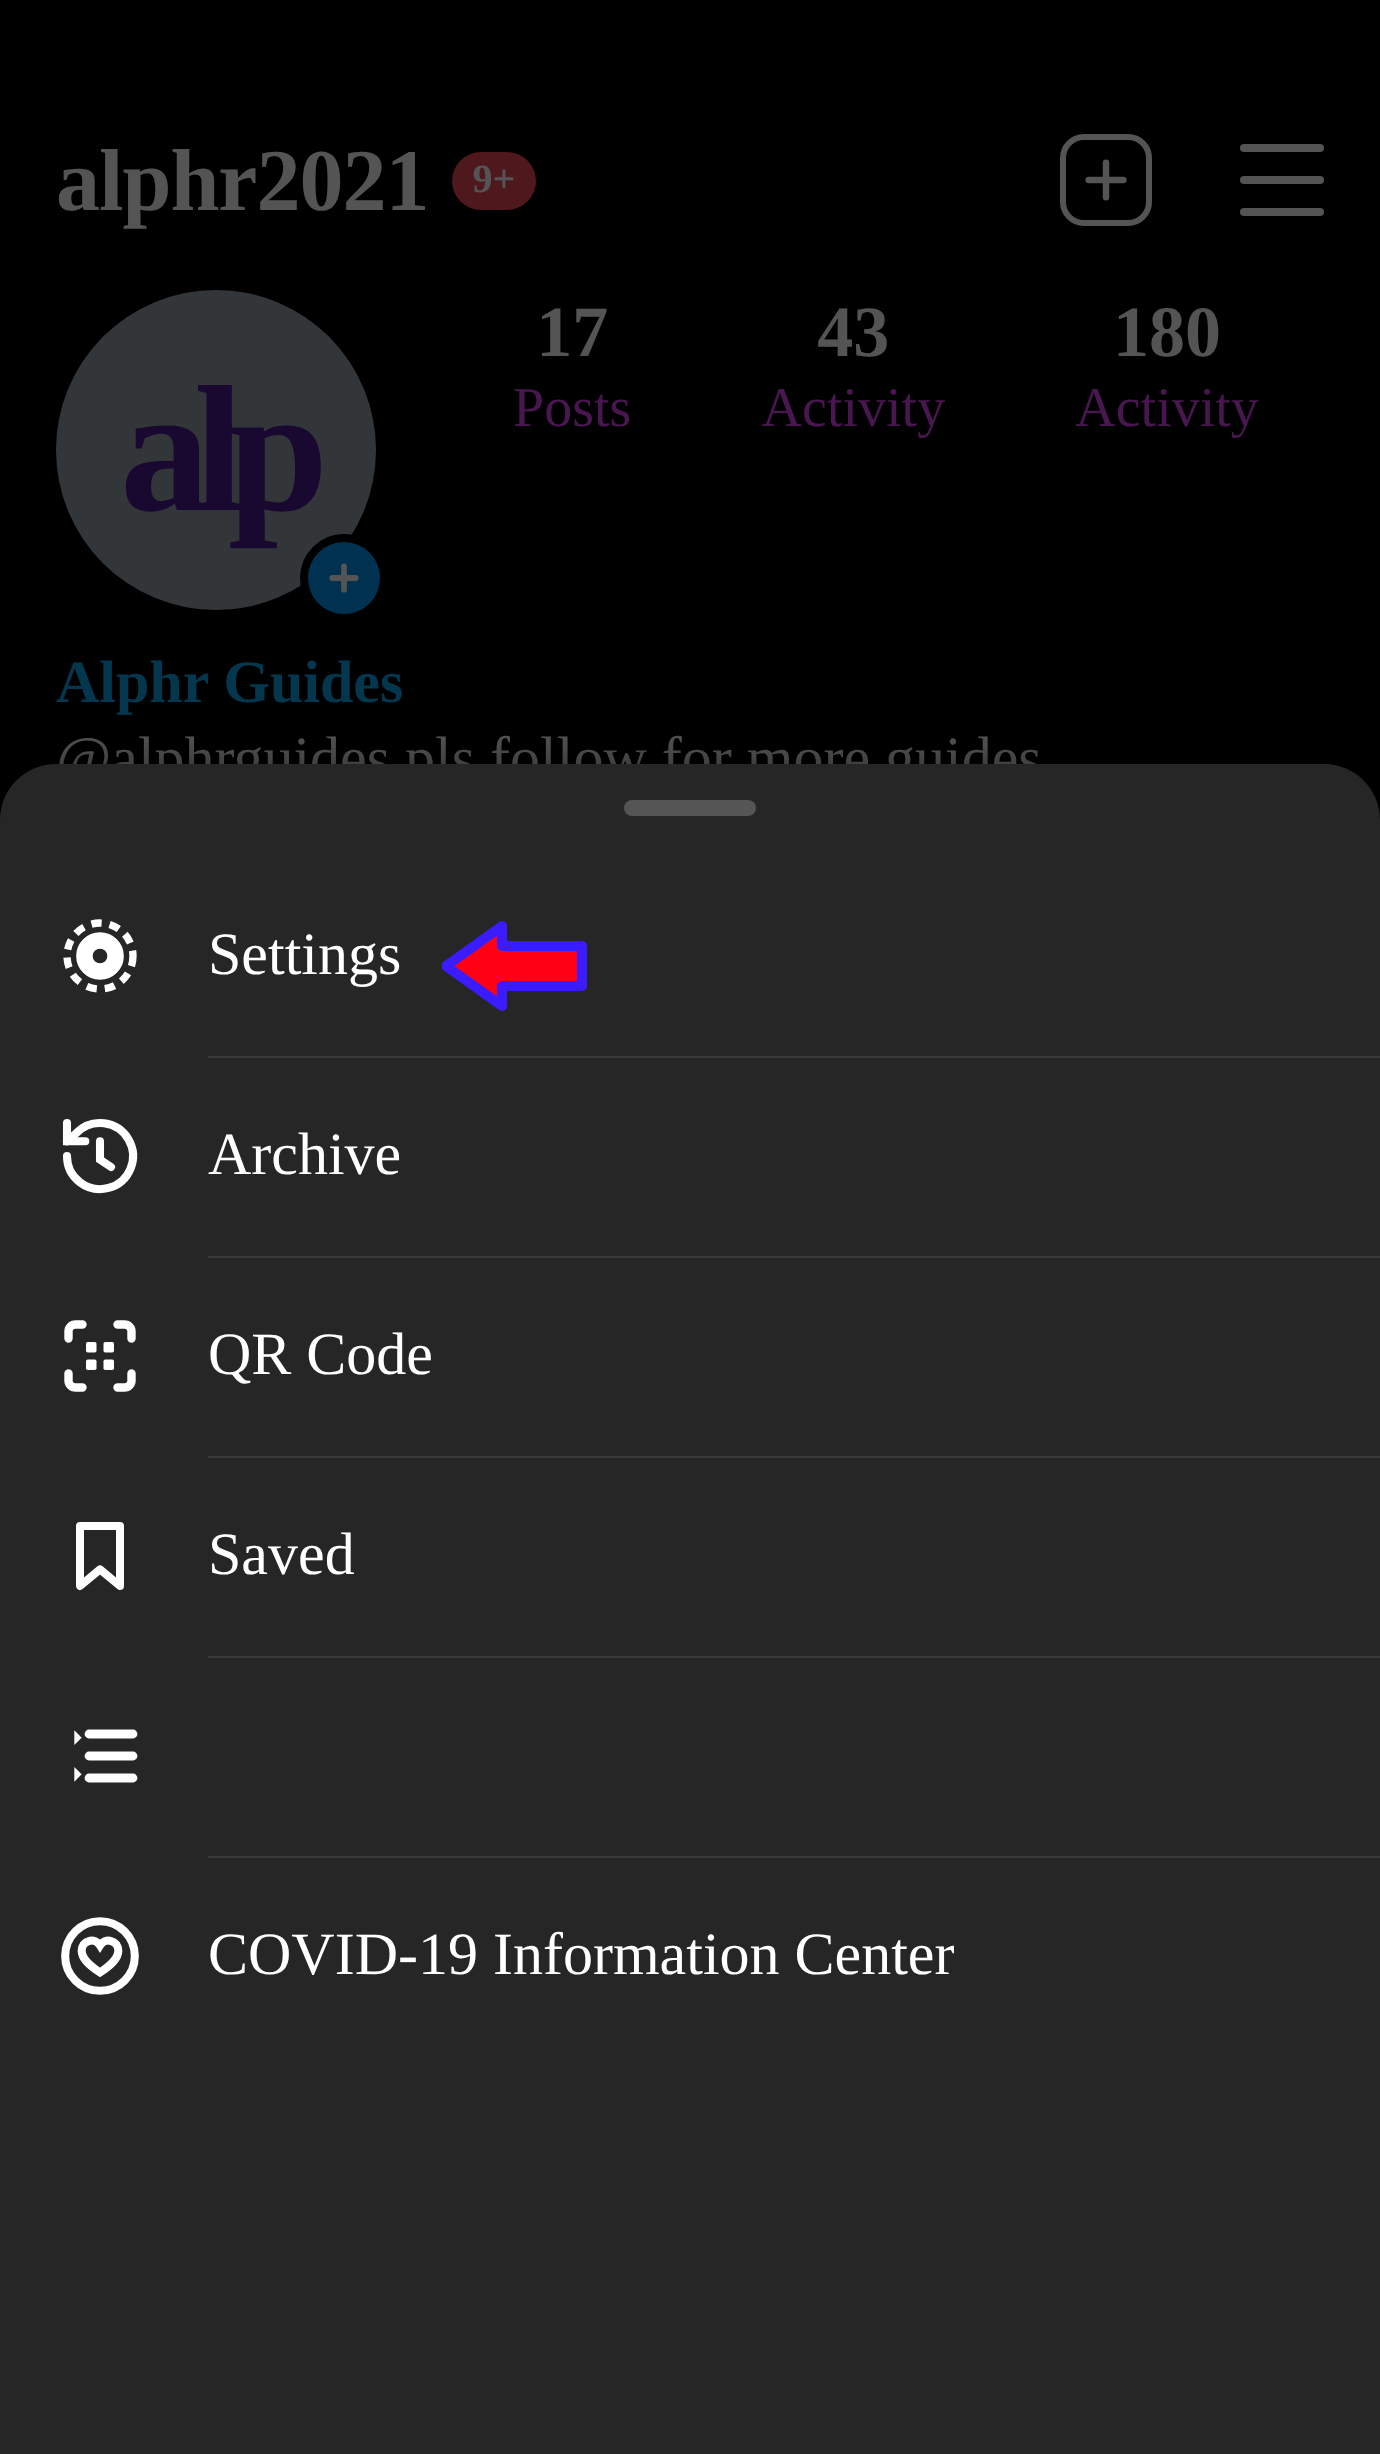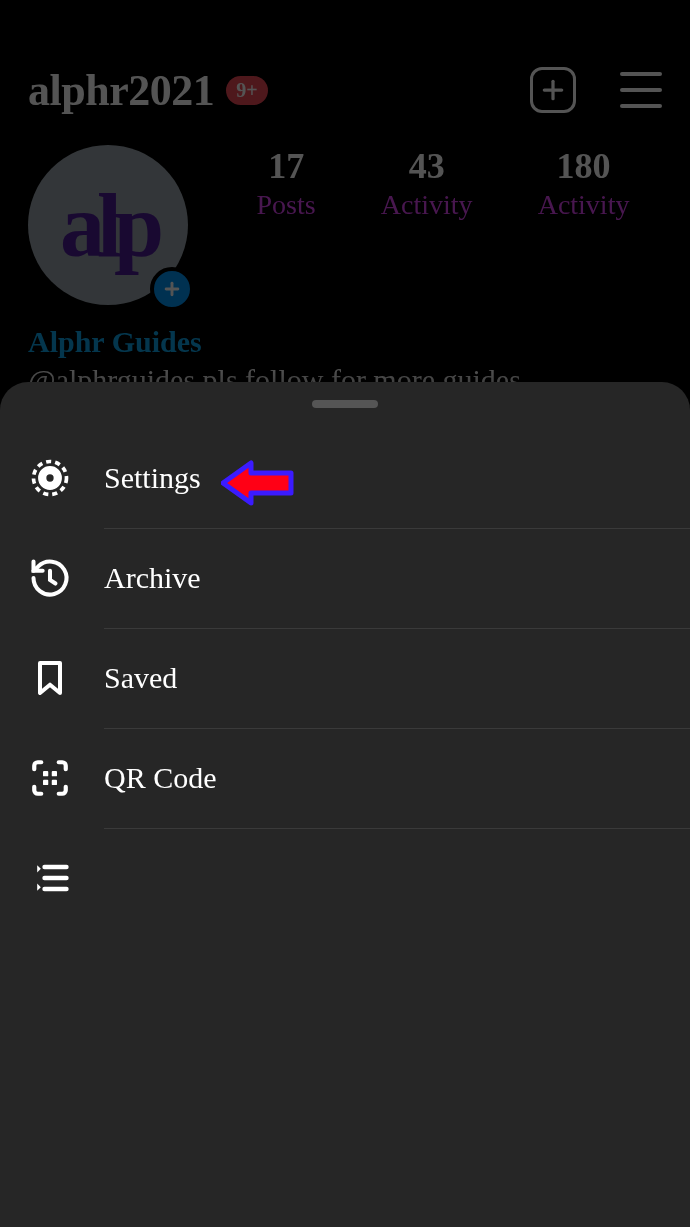--- a/index.html
+++ b/index.html
@@ -285,55 +285,64 @@
             <polyline points="3 3 3 8 8 8"></polyline>
             <polyline points="12 8 12 13 15 15"></polyline>
           </svg>
         </div>
         <span class="menu-label">Archive</span>
       </div>
 
 
       <div class="menu-item">
         <div class="menu-icon">
-          <svg viewBox="0 0 24 24" width="40" height="44" fill="none" stroke="#fff" stroke-width="2.4" stroke-linejoin="round">
-            <path d="M6 3h12v18l-6-5-6 5V3z"></path>
-          </svg>
-        </div>
-        <span class="menu-label">Saved</span>
-      </div>
-
-      <div class="menu-item">
-        <div class="menu-icon">
           <svg viewBox="0 0 24 24" width="42" height="42" fill="none" stroke="#fff" stroke-width="2.4" stroke-linecap="round">
             <path d="M3 7V5a2 2 0 0 1 2-2h2"></path>
             <path d="M17 3h2a2 2 0 0 1 2 2v2"></path>
             <path d="M21 17v2a2 2 0 0 1-2 2h-2"></path>
             <path d="M7 21H5a2 2 0 0 1-2-2v-2"></path>
             <rect x="8" y="8" width="3" height="3" rx="0.5" fill="#fff" stroke="none"></rect>
             <rect x="13" y="8" width="3" height="3" rx="0.5" fill="#fff" stroke="none"></rect>
             <rect x="8" y="13" width="3" height="3" rx="0.5" fill="#fff" stroke="none"></rect>
             <rect x="13" y="13" width="3" height="3" rx="0.5" fill="#fff" stroke="none"></rect>
           </svg>
         </div>
         <span class="menu-label">QR Code</span>
       </div>
 
       <div class="menu-item">
         <div class="menu-icon">
+          <svg viewBox="0 0 24 24" width="40" height="44" fill="none" stroke="#fff" stroke-width="2.4" stroke-linejoin="round">
+            <path d="M6 3h12v18l-6-5-6 5V3z"></path>
+          </svg>
+        </div>
+        <span class="menu-label">Saved</span>
+      </div>
+
+      <div class="menu-item">
+        <div class="menu-icon">
           <svg viewBox="0 0 24 24" width="44" height="44" fill="none" stroke="#fff" stroke-width="2.4" stroke-linecap="round">
             <polygon points="5 5 5 9 7 7" fill="#fff" stroke="none"></polygon>
             <line x1="9" y1="6" x2="21" y2="6"></line>
             <line x1="9" y1="12" x2="21" y2="12"></line>
             <polygon points="5 15 5 19 7 17" fill="#fff" stroke="none"></polygon>
             <line x1="9" y1="18" x2="21" y2="18"></line>
           </svg>
         </div>
       </div>
 
+      <div class="menu-item">
+        <div class="menu-icon">
+          <svg viewBox="0 0 24 24" width="44" height="44" fill="none" stroke="#fff" stroke-width="2.2">
+            <circle cx="12" cy="12" r="9.5"></circle>
+            <path d="M12 16.5c-3-2-5-3.8-5-6a2.7 2.7 0 0 1 5-1.4 2.7 2.7 0 0 1 5 1.4c0 2.2-2 4-5 6z" fill="none"></path>
+          </svg>
+        </div>
+        <span class="menu-label">COVID-19 Information Center</span>
+      </div>
 
     </div>
   </div>
 
   <svg class="arrow" viewBox="0 0 74 48">
     <path d="M 2 24 L 30 4 L 30 14 L 70 14 L 70 34 L 30 34 L 30 44 Z" fill="#ff0015" stroke="#3b1bff" stroke-width="5" stroke-linejoin="round"></path>
   </svg>
 </div>
 
 </body></html>

